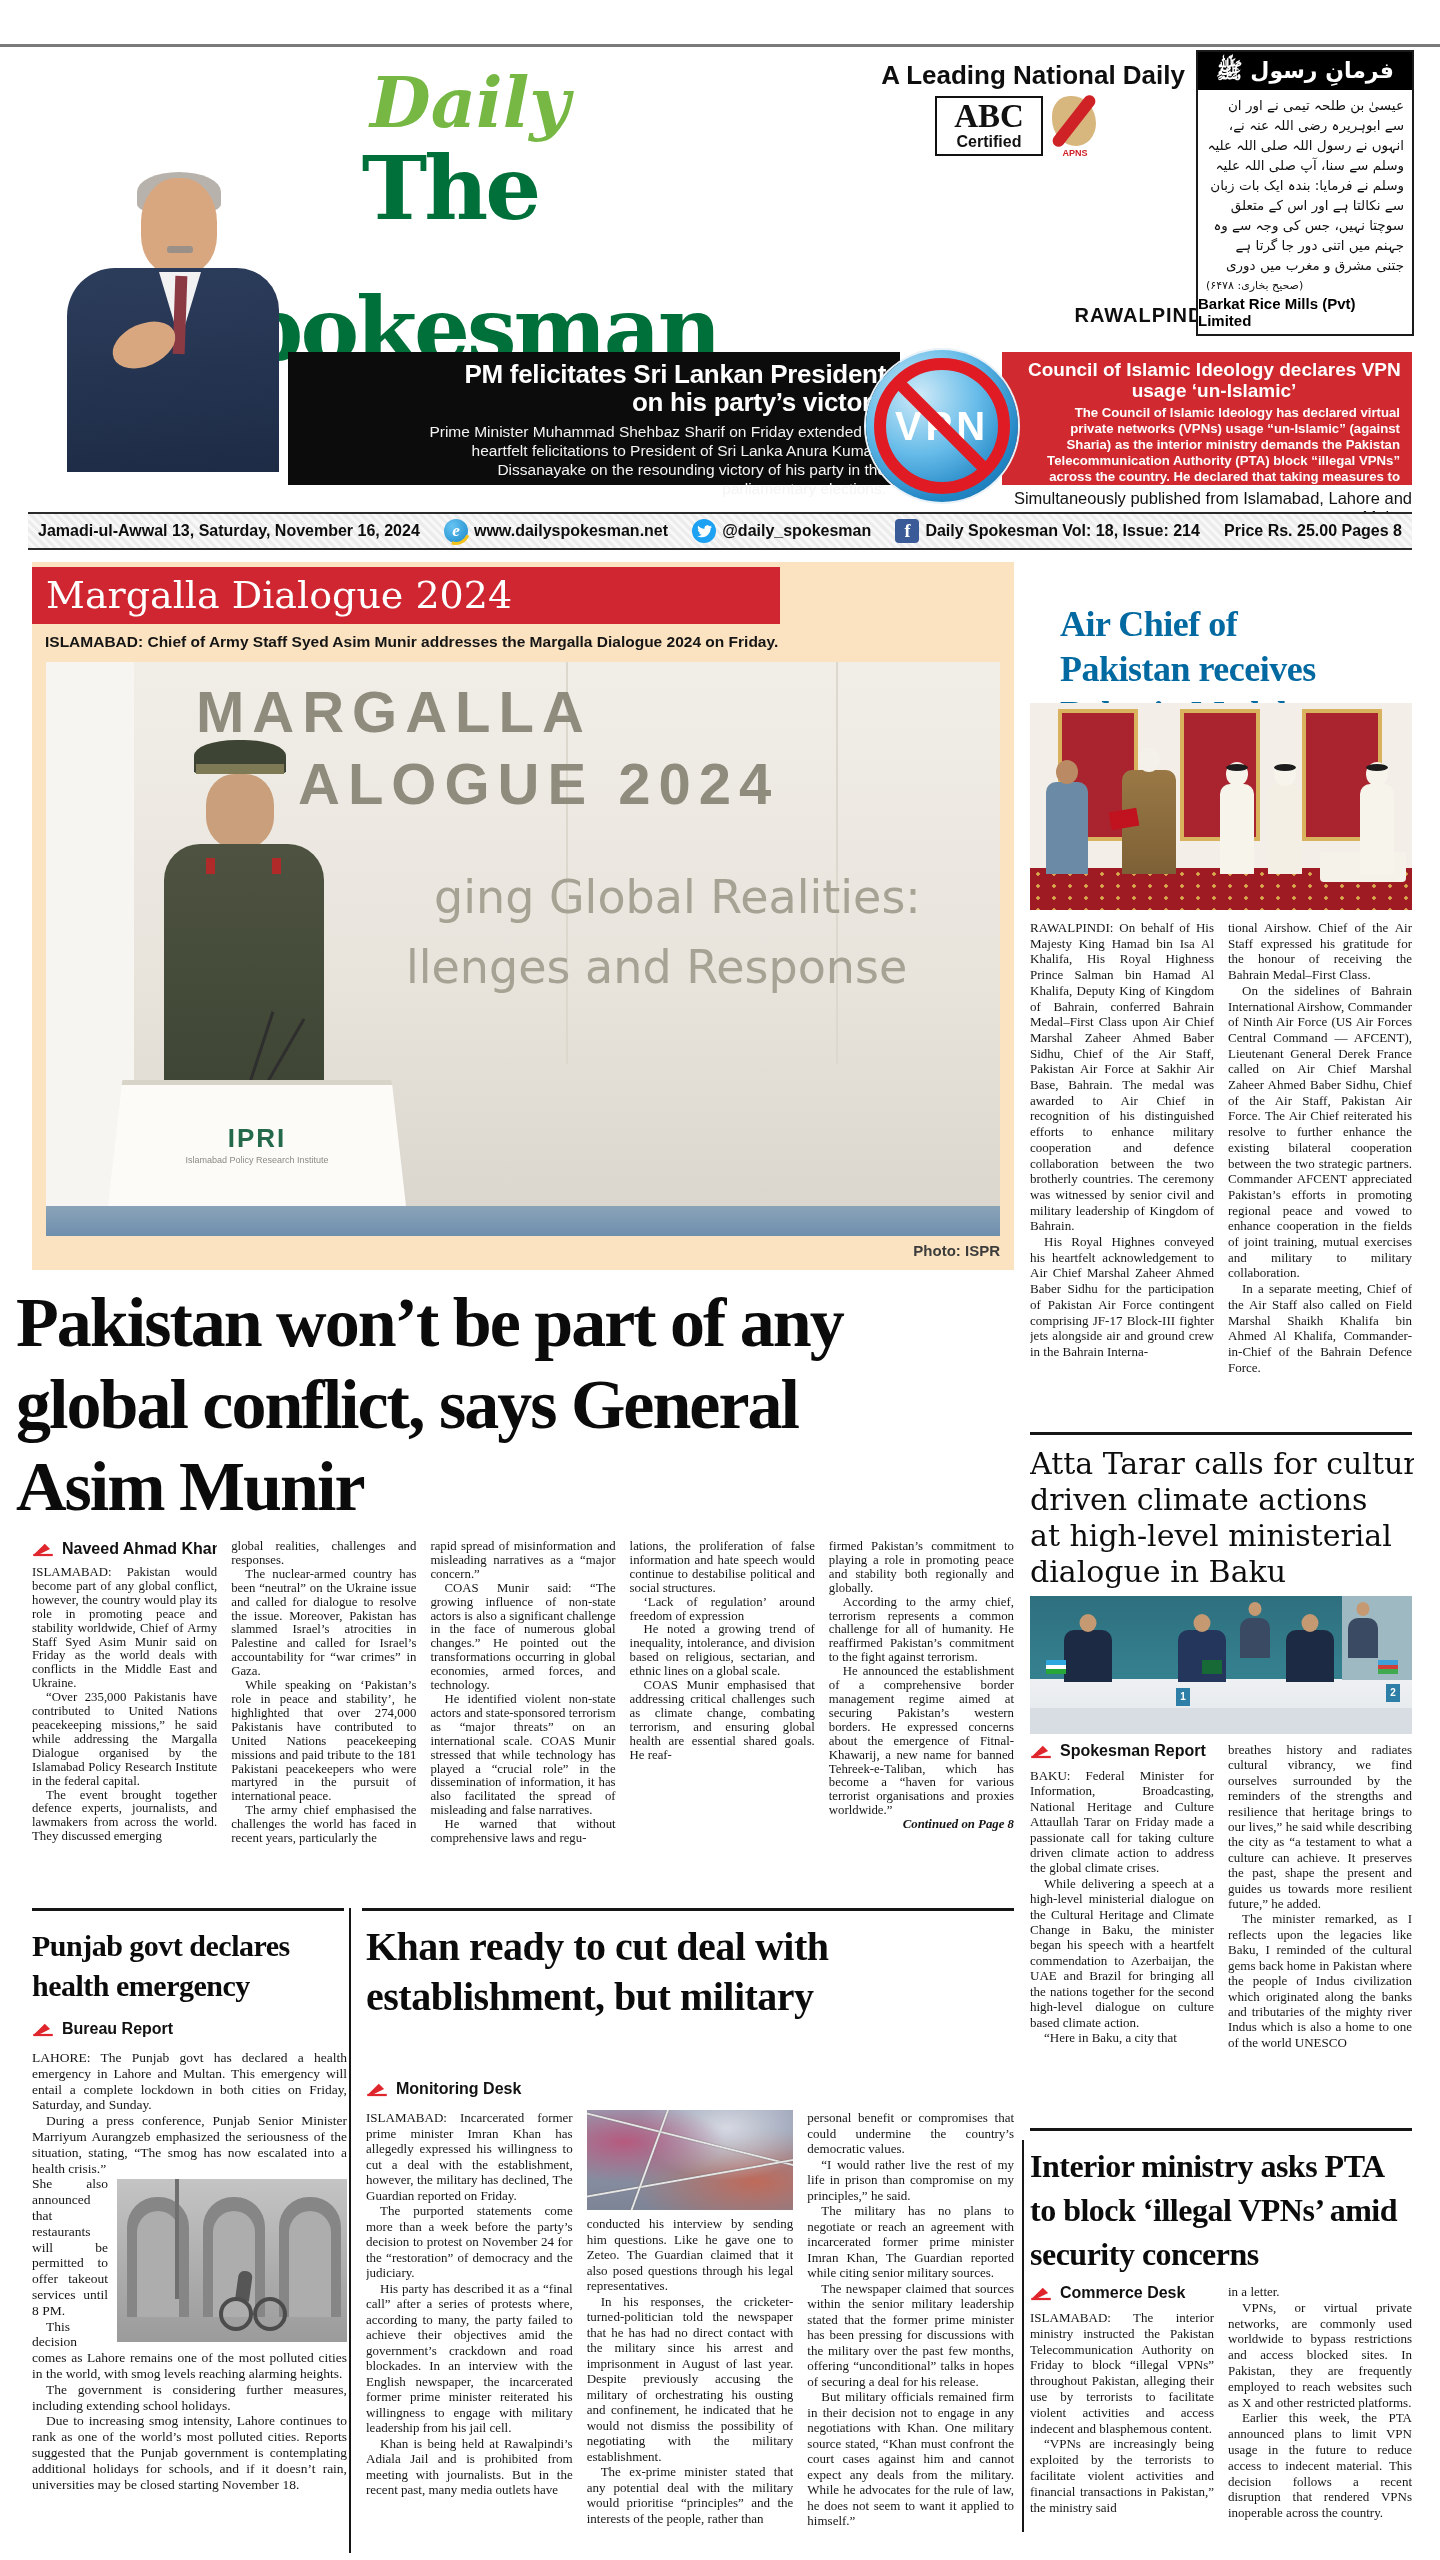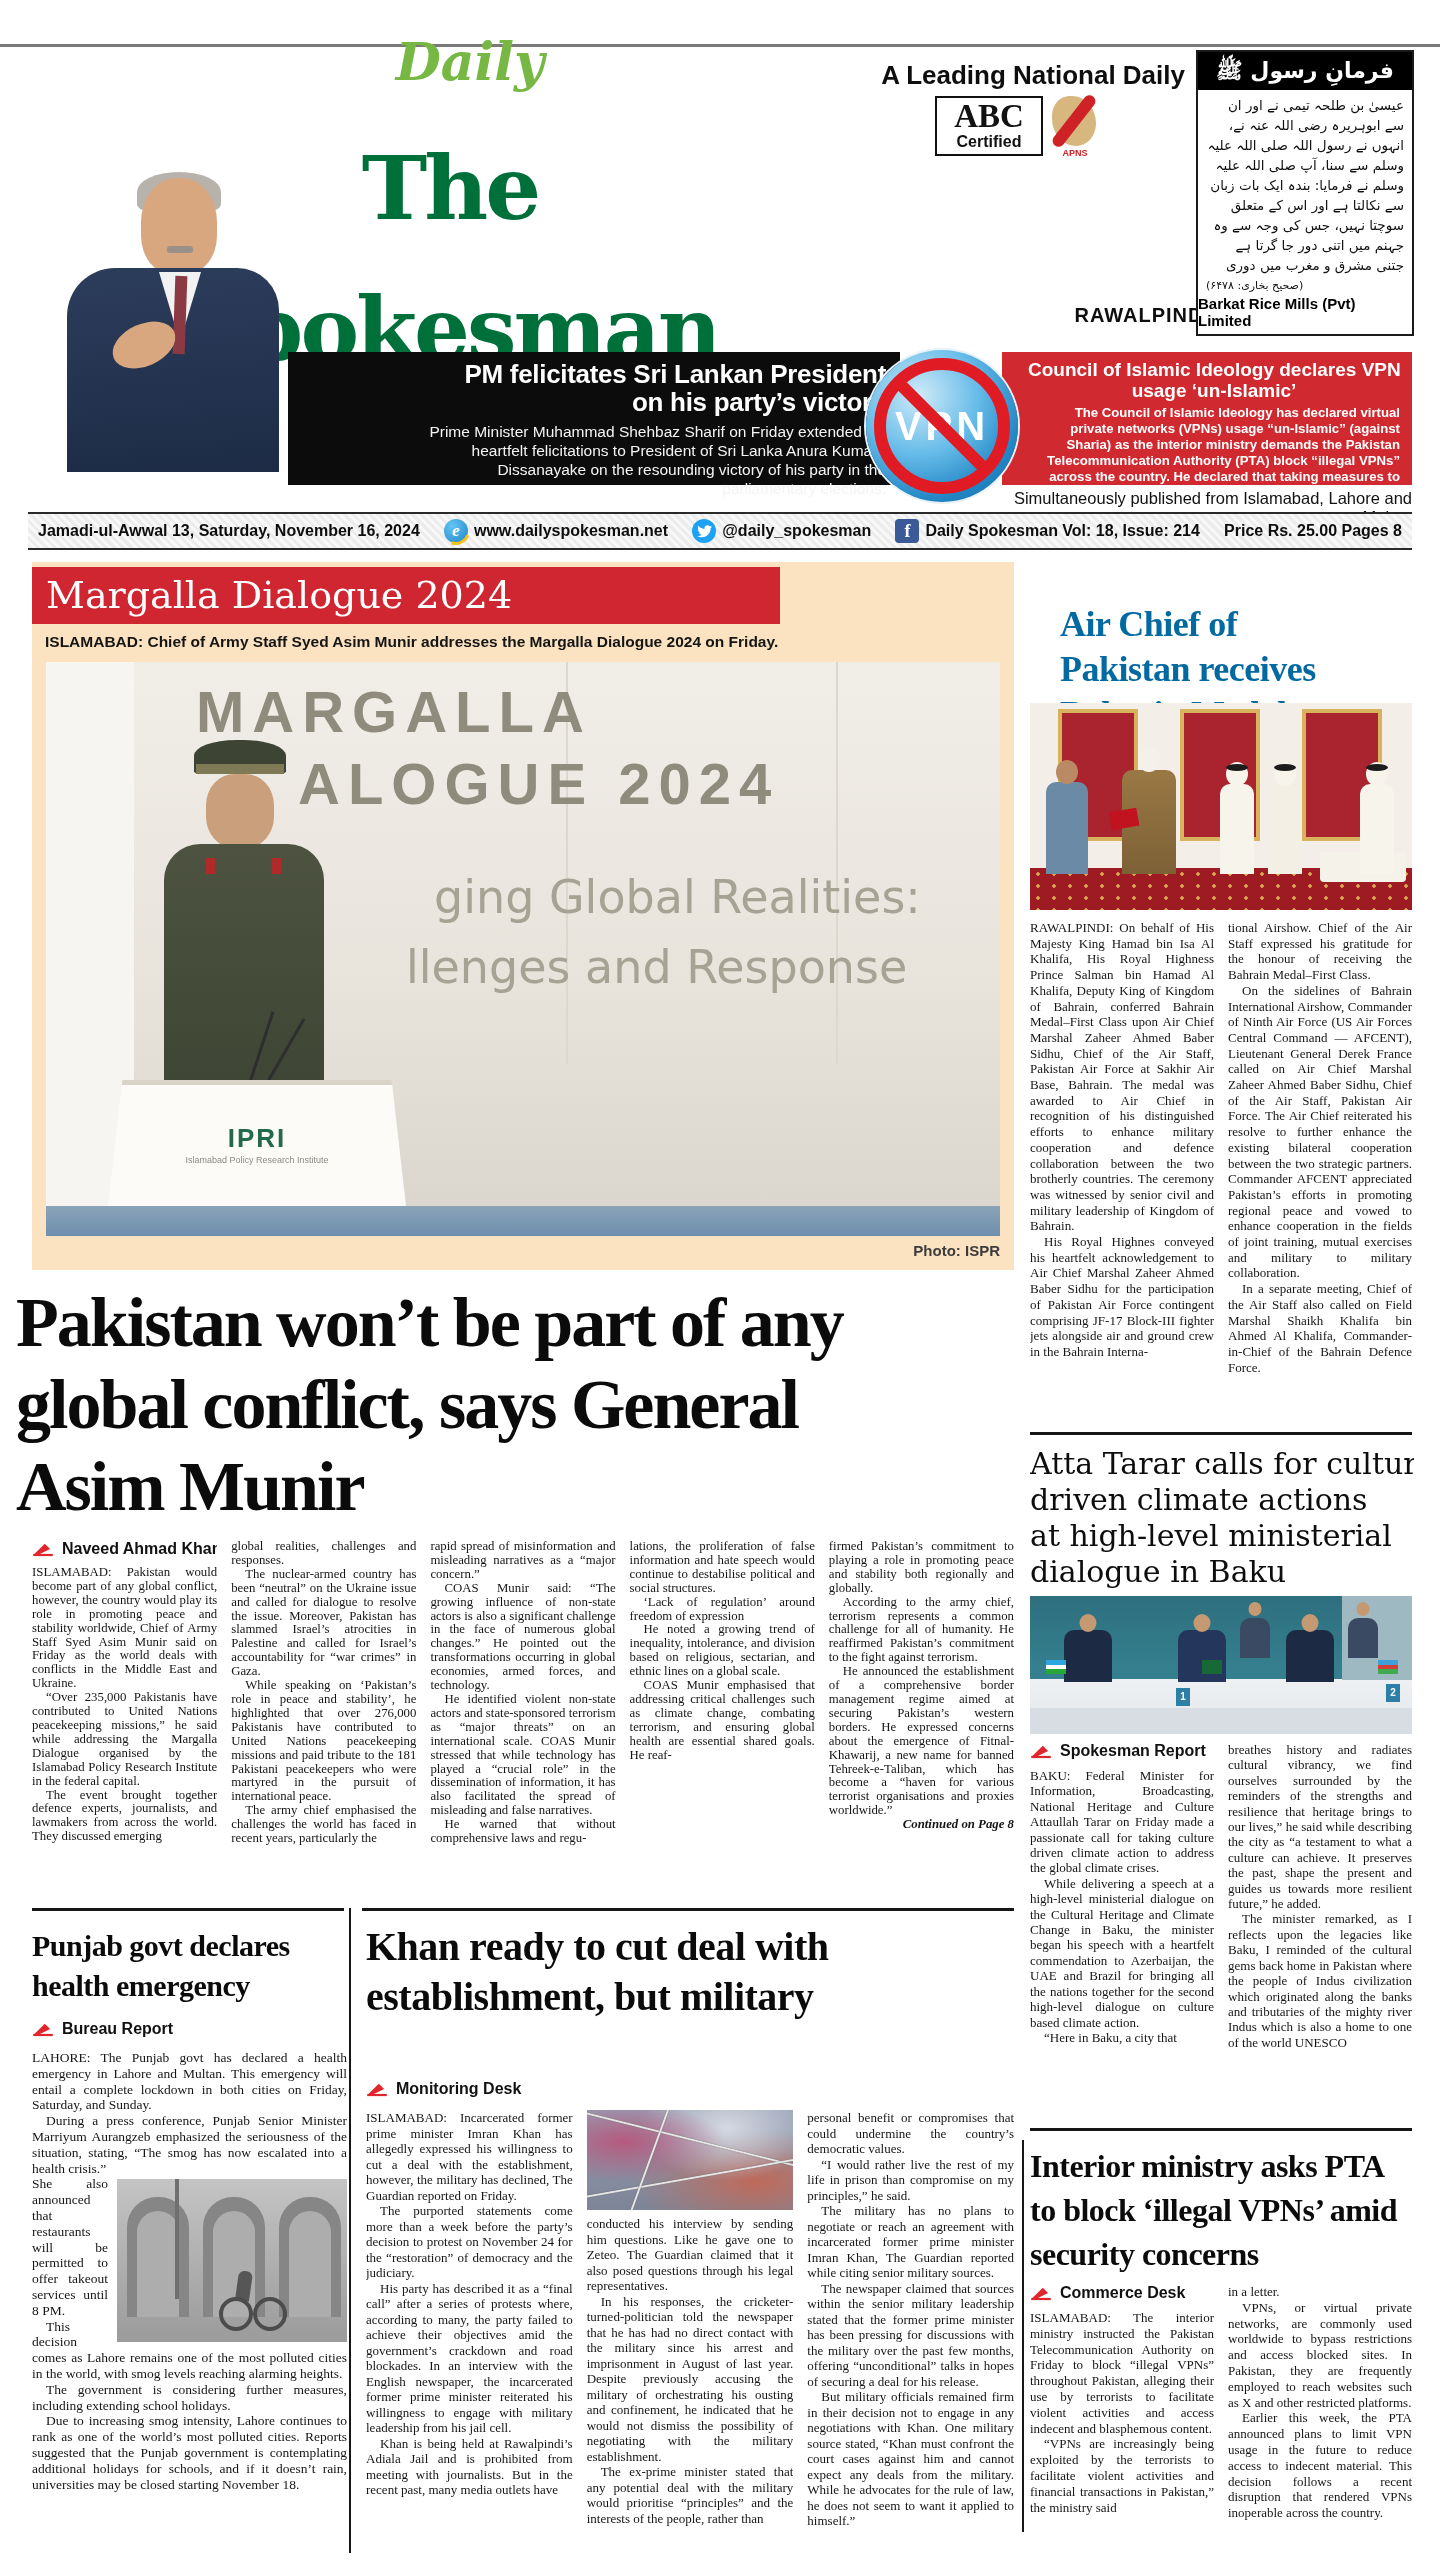--- a/index.html
+++ b/index.html
@@ -1,21 +1,21 @@
 <!DOCTYPE html>
 <html><head>
 <meta charset="utf-8">
 <style>
   html,body{margin:0;padding:0;background:#d9d9d9;}
   .page{position:relative;width:1440px;height:2560px;background:#ffffff;margin:0 auto;overflow:hidden;
         font-family:"Liberation Serif",serif;color:#111;}
   
   .top-hairline{position:absolute;top:44px;left:0;width:1440px;height:3px;background:#7a7a7a;}
-  .masthead-daily{position:absolute;left:270px;top:36px;width:400px;text-align:center;
-    font-family:"DejaVu Serif",serif;font-weight:bold;font-style:italic;font-size:52px;line-height:1;color:#76b843;}
+  .masthead-daily{position:absolute;left:270px;top:68px;width:400px;text-align:center;
+    font-family:"DejaVu Serif",serif;font-weight:bold;font-style:italic;font-size:70px;line-height:1;color:#76b843;}
   .masthead-title{position:absolute;left:110px;top:118px;width:680px;text-align:center;
     font-family:"DejaVu Serif",serif;font-weight:bold;font-size:88px;line-height:1.6;letter-spacing:-3px;color:#00703a;}
   .tagline{position:absolute;left:780px;top:60px;width:405px;text-align:right;
     font:bold 26px "Liberation Sans",sans-serif;color:#0e0e0e;}
   .abc-box{position:absolute;left:935px;top:96px;width:104px;border:2px solid #111;background:#fff;text-align:center;padding:2px 0 3px 0;}
   .abc-top{font:bold 33px/33px "Liberation Serif",serif;color:#111;}
   .abc-bot{font:bold 16px "Liberation Sans",sans-serif;color:#111;}
   .apns-logo{position:absolute;left:1048px;top:94px;width:54px;height:64px;}
   .apns-blob{position:absolute;left:4px;top:2px;width:44px;height:50px;background:#d8b77e;border-radius:40% 55% 45% 55%;}
   .apns-slash{position:absolute;left:20px;top:-4px;width:12px;height:62px;background:#cf2227;border-radius:6px;transform:rotate(38deg);}
@@ -279,21 +279,21 @@
       </div>
       <div>
           <p class="cont">ISLAMABAD: Pakistan would become part of any global conflict, however, the country would play its role in promoting peace and stability worldwide, Chief of Army Staff Syed Asim Munir said on Friday as the world deals with conflicts in the Middle East and Ukraine.</p>
           <p>“Over 235,000 Pakistanis have contributed to United Nations peacekeeping missions,” he said while addressing the Margalla Dialogue organised by the Islamabad Policy Research Institute in the federal capital.</p>
           <p>The event brought together defence experts, journalists, and lawmakers from across the world. They discussed emerging</p>
         </div>
     </div>
     <div class="c art">
         <p class="cont">global realities, challenges and responses.</p>
         <p>The nuclear-armed country has been “neutral” on the Ukraine issue and called for dialogue to resolve the issue. Moreover, Pakistan has slammed Israel’s atrocities in Palestine and called for Israel’s accountability for “war crimes” in Gaza.</p>
-        <p>While speaking on ‘Pakistan’s role in peace and stability’, he highlighted that over 276,000 Pakistanis have contributed to United Nations peacekeeping missions and paid tribute to the 181 Pakistani peacekeepers who were martyred in the pursuit of international peace.</p>
+        <p>While speaking on ‘Pakistan’s role in peace and stability’, he highlighted that over 274,000 Pakistanis have contributed to United Nations peacekeeping missions and paid tribute to the 181 Pakistani peacekeepers who were martyred in the pursuit of international peace.</p>
         <p>The army chief emphasised the challenges the world has faced in recent years, particularly the</p>
       </div>
     <div class="c art">
         <p class="cont">rapid spread of misinformation and misleading narratives as a “major concern.”</p>
         <p>COAS Munir said: “The growing influence of non-state actors is also a significant challenge in the face of numerous global changes.” He pointed out the transformations occurring in global economies, armed forces, and technology.</p>
         <p>He identified violent non-state actors and state-sponsored terrorism as “major threats” on an international scale. COAS Munir stressed that while technology has played a “crucial role” in the dissemination of information, it has also facilitated the spread of misleading and false narratives.</p>
         <p>He warned that without comprehensive laws and regu-</p>
       </div>
     <div class="c art">
         <p class="cont">lations, the proliferation of false information and hate speech would continue to destabilise political and social structures.</p>

